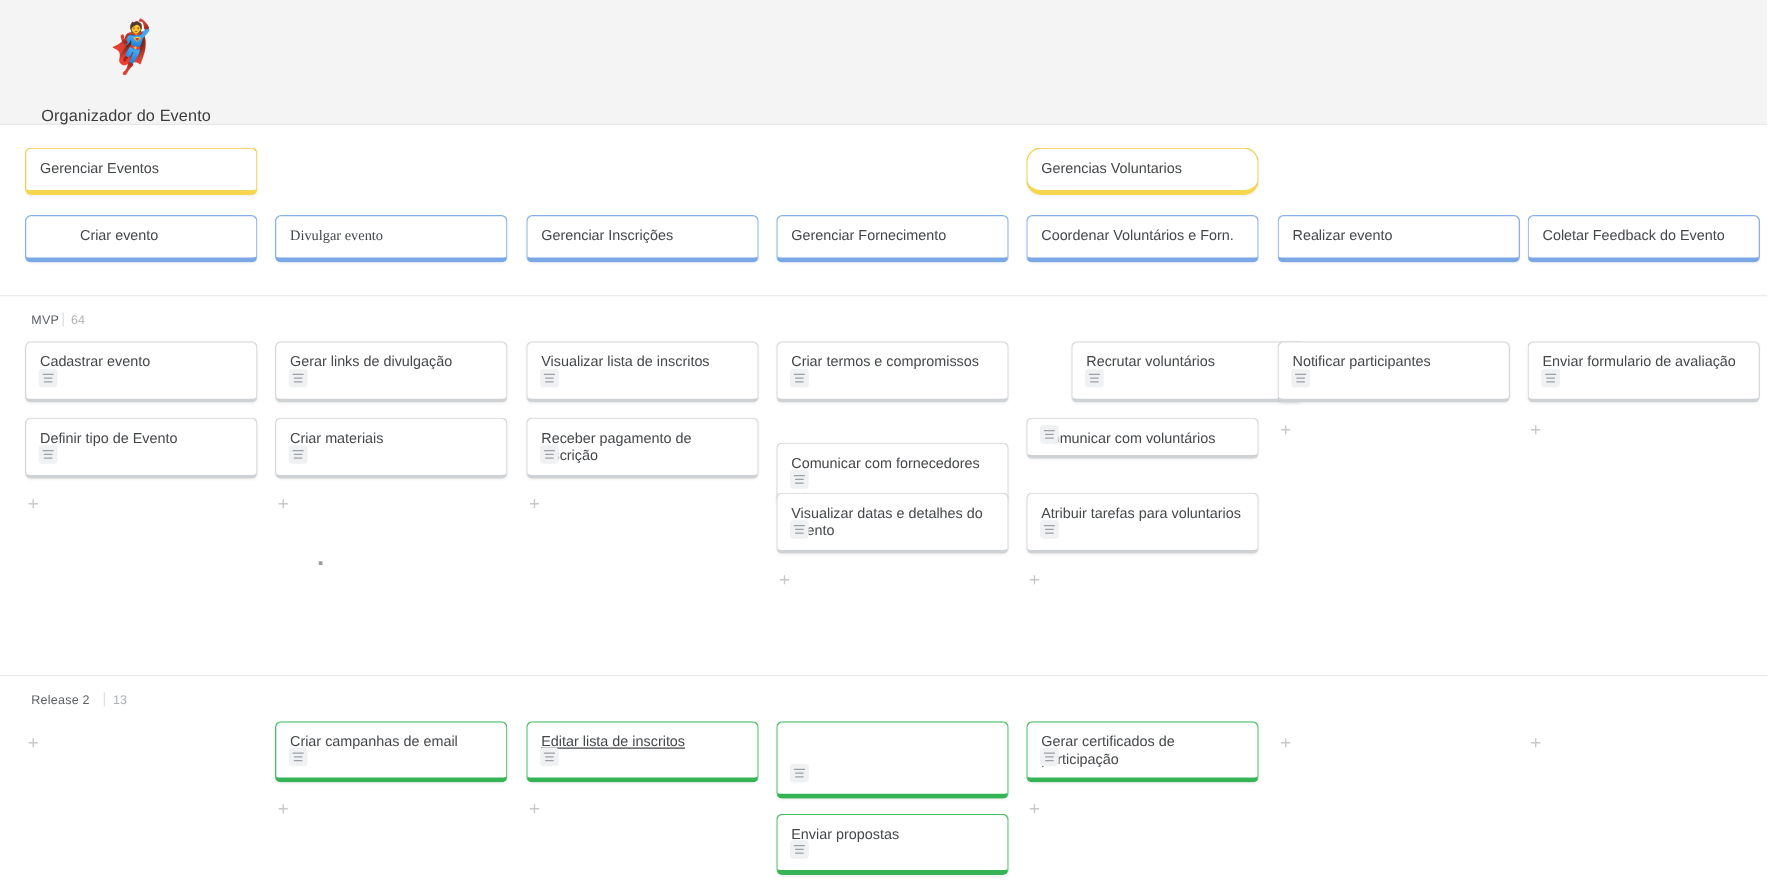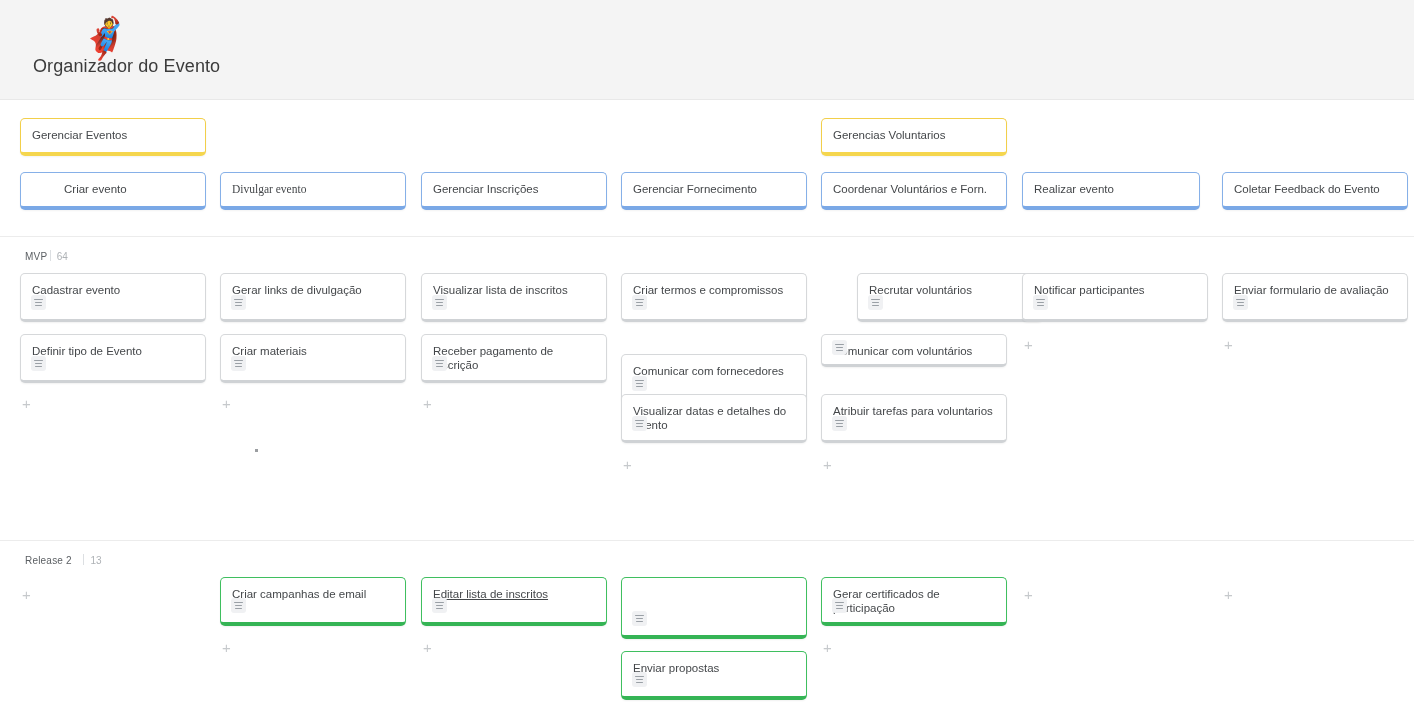--- a/index.html
+++ b/index.html
@@ -15,22 +15,22 @@
   .persona-header {
     position: absolute; left: 0; top: 0; width: 1414px; height: 100px;
     background: #f4f4f4; border-bottom: 1px solid #e8e8e8;
   }
   .persona-avatar {
     position: absolute; left: 80px; top: 14px;
     width: 44px; height: 48px; font-size: 40px; line-height: 48px;
     text-align: center; user-select: none;
   }
   .persona-name {
-    position: absolute; left: 33px; top: 56px;
-    font-size: 18px; color: #3b3b3b; letter-spacing: .1px;
+    position: absolute; left: 33px; top: 85px;
+    font-size: 13px; color: #3b3b3b; letter-spacing: .1px;
   }
 
   
   .card {
     position: absolute;
     background: #ffffff;
     border-radius: 5px;
     padding: 9px 11px 0 11px;
     font-size: 11.5px;
     color: #44474a;
@@ -103,39 +103,39 @@
 
   <div class="persona-header">
     <div class="persona-avatar">🦸</div>
     <div class="persona-name">Organizador do Evento</div>
   </div>
 
   <div id="dynamic-layer">
       <div class="card activity" style="left: 20px; top: 118px; width: 186px; height: 38px;">
         <span class="card-title">Gerenciar Eventos</span>
       </div>
-      <div class="card activity" style="left: 821px; top: 118px; width: 186px; height: 38px;">
+      <div class="card activity" style="left: 821px; top: 118px; width: 186px; height: 38px; border-radius: 12px;">
         <span class="card-title">Gerencias Voluntarios</span>
       </div>
       <div class="card task" style="left: 20px; top: 172px; width: 186px; height: 38px; padding-left: 43px;">
         <span class="card-title">Criar evento</span>
       </div>
       <div class="card task" style="left: 220px; top: 172px; width: 186px; height: 38px; font-family: Liberation Serif, serif;">
         <span class="card-title">Divulgar evento</span>
       </div>
       <div class="card task" style="left: 421px; top: 172px; width: 186px; height: 38px;">
         <span class="card-title">Gerenciar Inscrições</span>
       </div>
       <div class="card task" style="left: 621px; top: 172px; width: 186px; height: 38px;">
         <span class="card-title">Gerenciar Fornecimento</span>
       </div>
       <div class="card task" style="left: 821px; top: 172px; width: 186px; height: 38px;">
         <span class="card-title">Coordenar Voluntários e Forn.</span>
       </div>
-      <div class="card task" style="left: 1022px; top: 172px; width: 178px; height: 38px;">
+      <div class="card task" style="left: 1022px; top: 172px; width: 194px; height: 38px;">
         <span class="card-title">Realizar evento</span>
       </div>
       <div class="card task" style="left: 1222px; top: 172px; width: 186px; height: 38px;">
         <span class="card-title">Coletar Feedback do Evento</span>
       </div>
       <div class="release-divider" style="top: 236px;"></div>
       <div class="release-label" style="left: 25px; top: 251px;">MVP</div>
       <div class="release-sep" style="left: 49.8px; top: 250px;"></div>
       <div class="release-count" style="left: 56.8px; top: 251px;">64</div>
       <div class="card story" style="left: 20px; top: 273px; width: 186px; height: 49px;">

